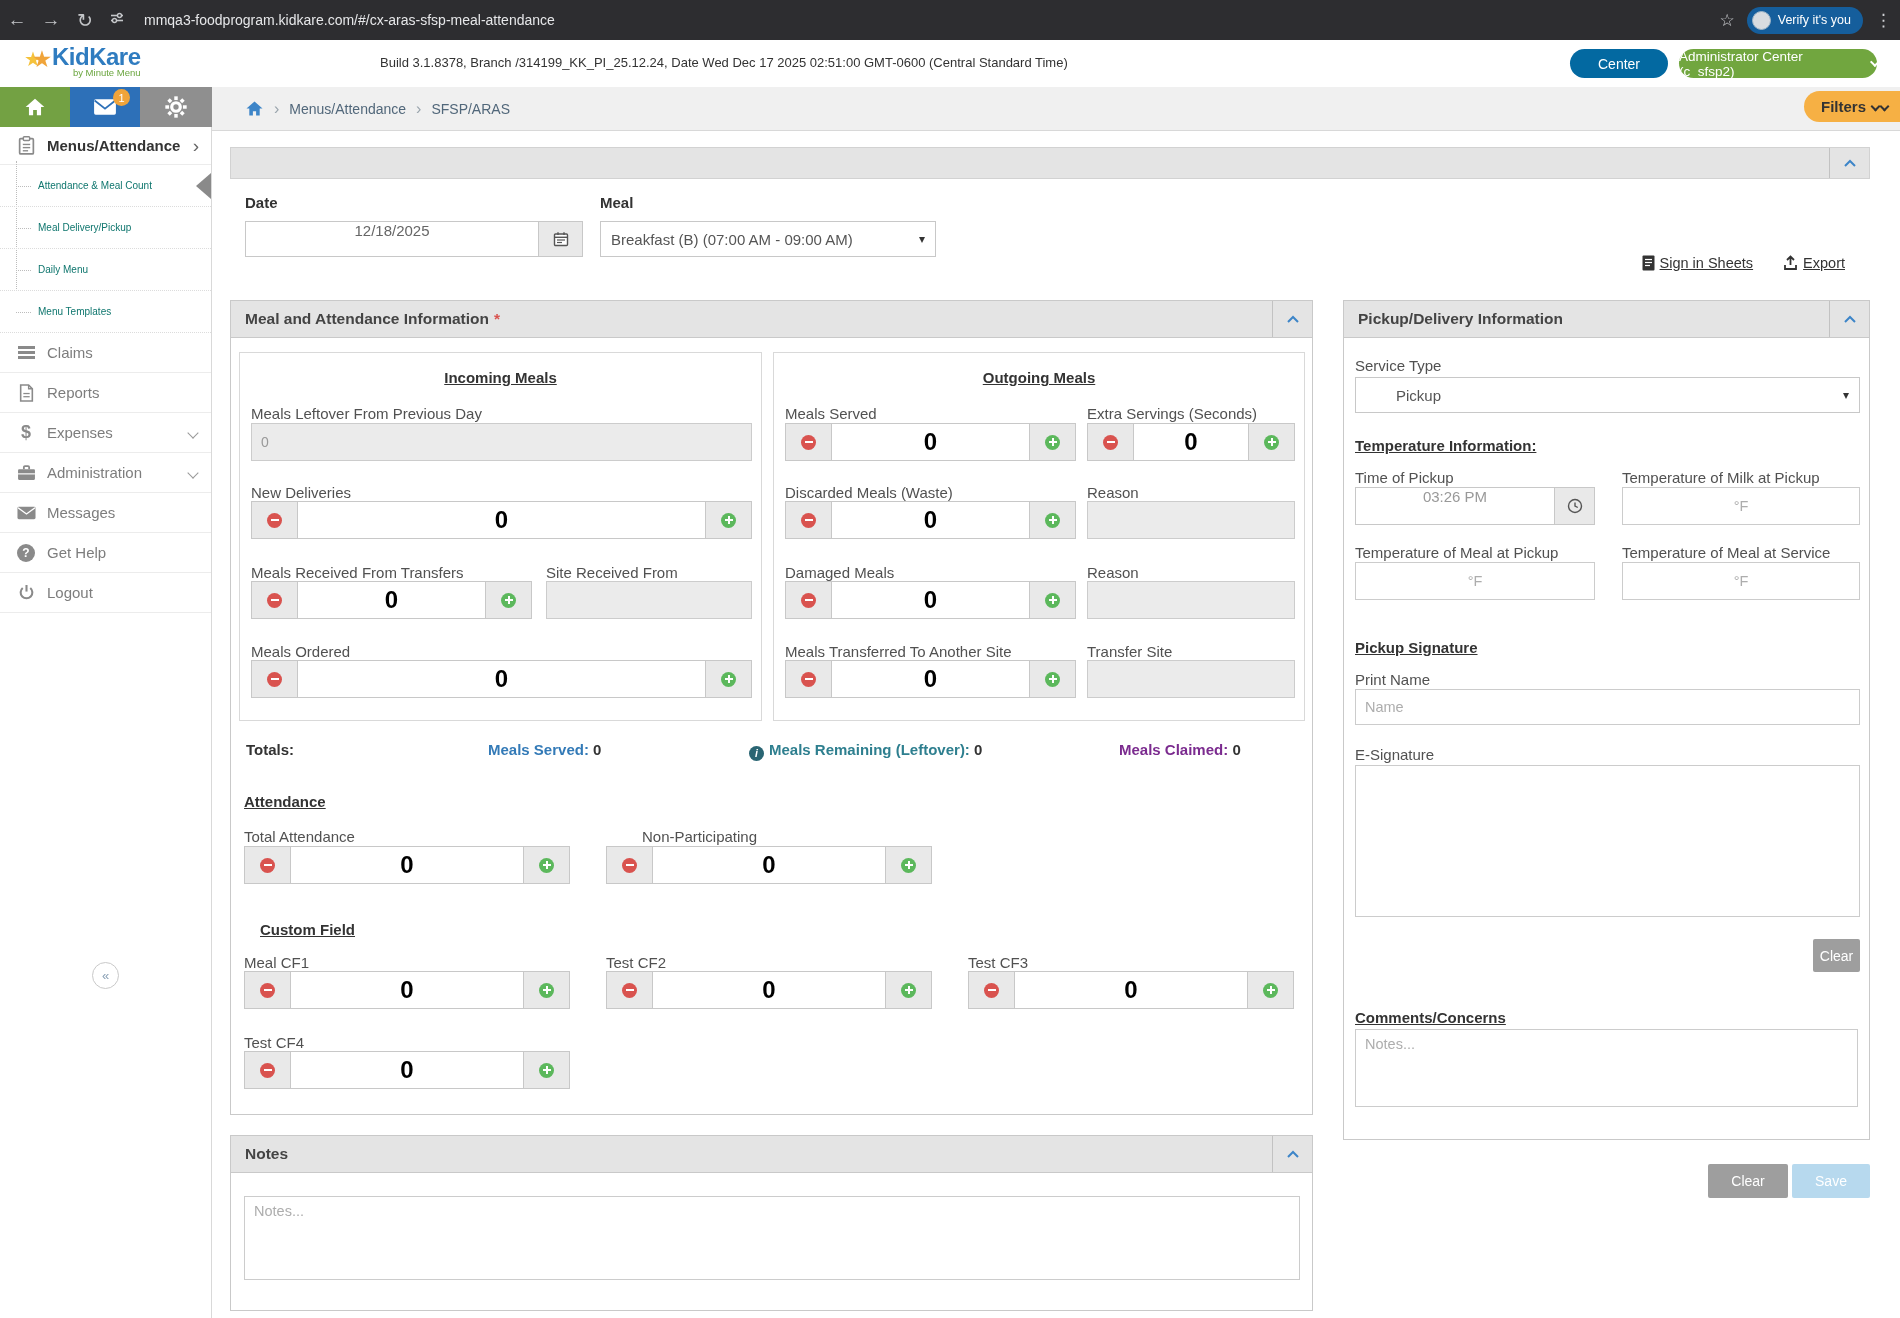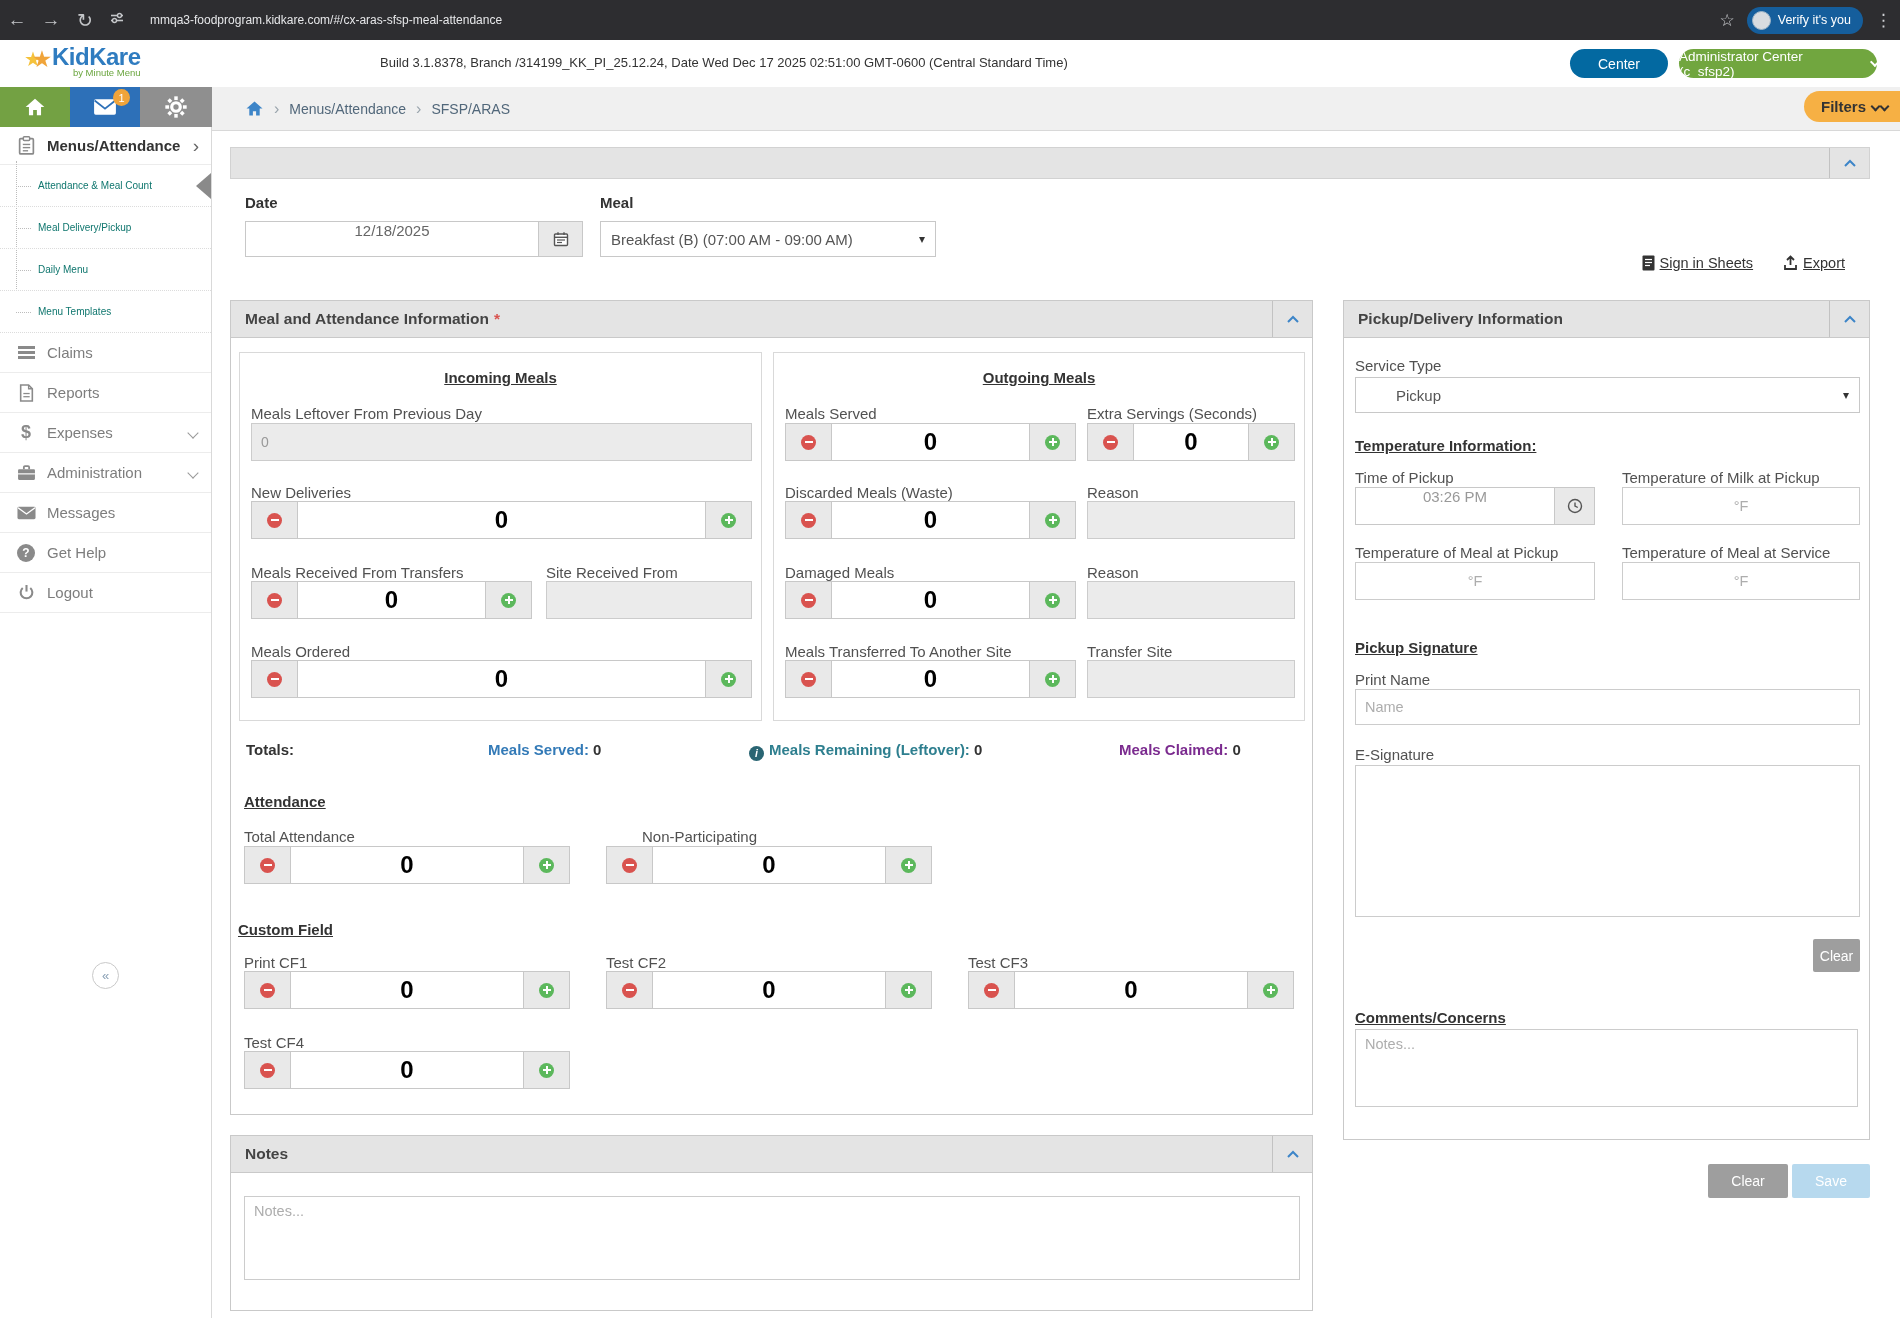--- a/index.html
+++ b/index.html
@@ -3,21 +3,21 @@
 <meta charset="utf-8">
 <style>
   * { margin:0; padding:0; box-sizing:border-box; }
   html,body { width:1900px; height:1318px; }
   body { font-family:"Liberation Sans", sans-serif; background:#fff; }
   #app { position:relative; width:1900px; height:1318px; background:#fff; overflow:hidden; }
 
   
   #browser-bar { position:absolute; left:0; top:0; width:1900px; height:40px; background:#2d2d30; display:flex; align-items:center; }
   .nav-ic { color:#c4c6c9; font-size:19px; width:34px; text-align:center; cursor:pointer; }
-  #url-text { color:#e6e7e9; font-size:12px; margin-left:18px; }
+  #url-text { color:#e6e7e9; font-size:14px; margin-left:12px; }
   #browser-right { position:absolute; right:8px; top:0; height:40px; display:flex; align-items:center; gap:12px; }
   #star-ic { color:#cfd1d4; font-size:17px; cursor:pointer; }
   #verify-pill { height:27px; background:#155e9c; border-radius:14px; display:flex; align-items:center; gap:7px; padding:0 12px 0 5px; color:#fff; font-size:12.5px; cursor:pointer; }
   #verify-avatar { width:19px; height:19px; border-radius:50%; background:#d8dce0; border:1px solid #9fb6c8; }
   #kebab-ic { color:#cfd1d4; font-size:17px; cursor:pointer; }
 
   
   #app-header { position:absolute; left:0; top:40px; width:1900px; height:47px; background:#fff; }
   #logo { position:absolute; left:26px; top:3px; cursor:pointer; }
   #logo-mark { position:absolute; left:-2px; top:4px; font-size:20px; color:#f5c23c; letter-spacing:-9px; }
@@ -466,22 +466,22 @@
     <div class="stepper" style="left:375px; top:545px; width:326px;">
       <div class="sbtn dec">
           <span class="ic-minus"></span>
         </div>
       <div class="sval">0</div>
       <div class="sbtn inc">
           <span class="ic-plus"></span>
         </div>
     </div>
 
-    <div class="uhead" style="left:7px; top:620px;">Custom Field</div>
-    <div class="lbl" style="left:13px; top:653px;">Print CF1</div>
+    <div class="uhead" style="left:29px; top:620px;">Custom Field</div>
+    <div class="lbl" style="left:13px; top:653px;">Meal CF1</div>
     <div class="stepper" style="left:13px; top:670px; width:326px;">
       <div class="sbtn dec">
           <span class="ic-minus"></span>
         </div>
       <div class="sval">0</div>
       <div class="sbtn inc">
           <span class="ic-plus"></span>
         </div>
     </div>
     <div class="lbl" style="left:375px; top:653px;">Test CF2</div>

